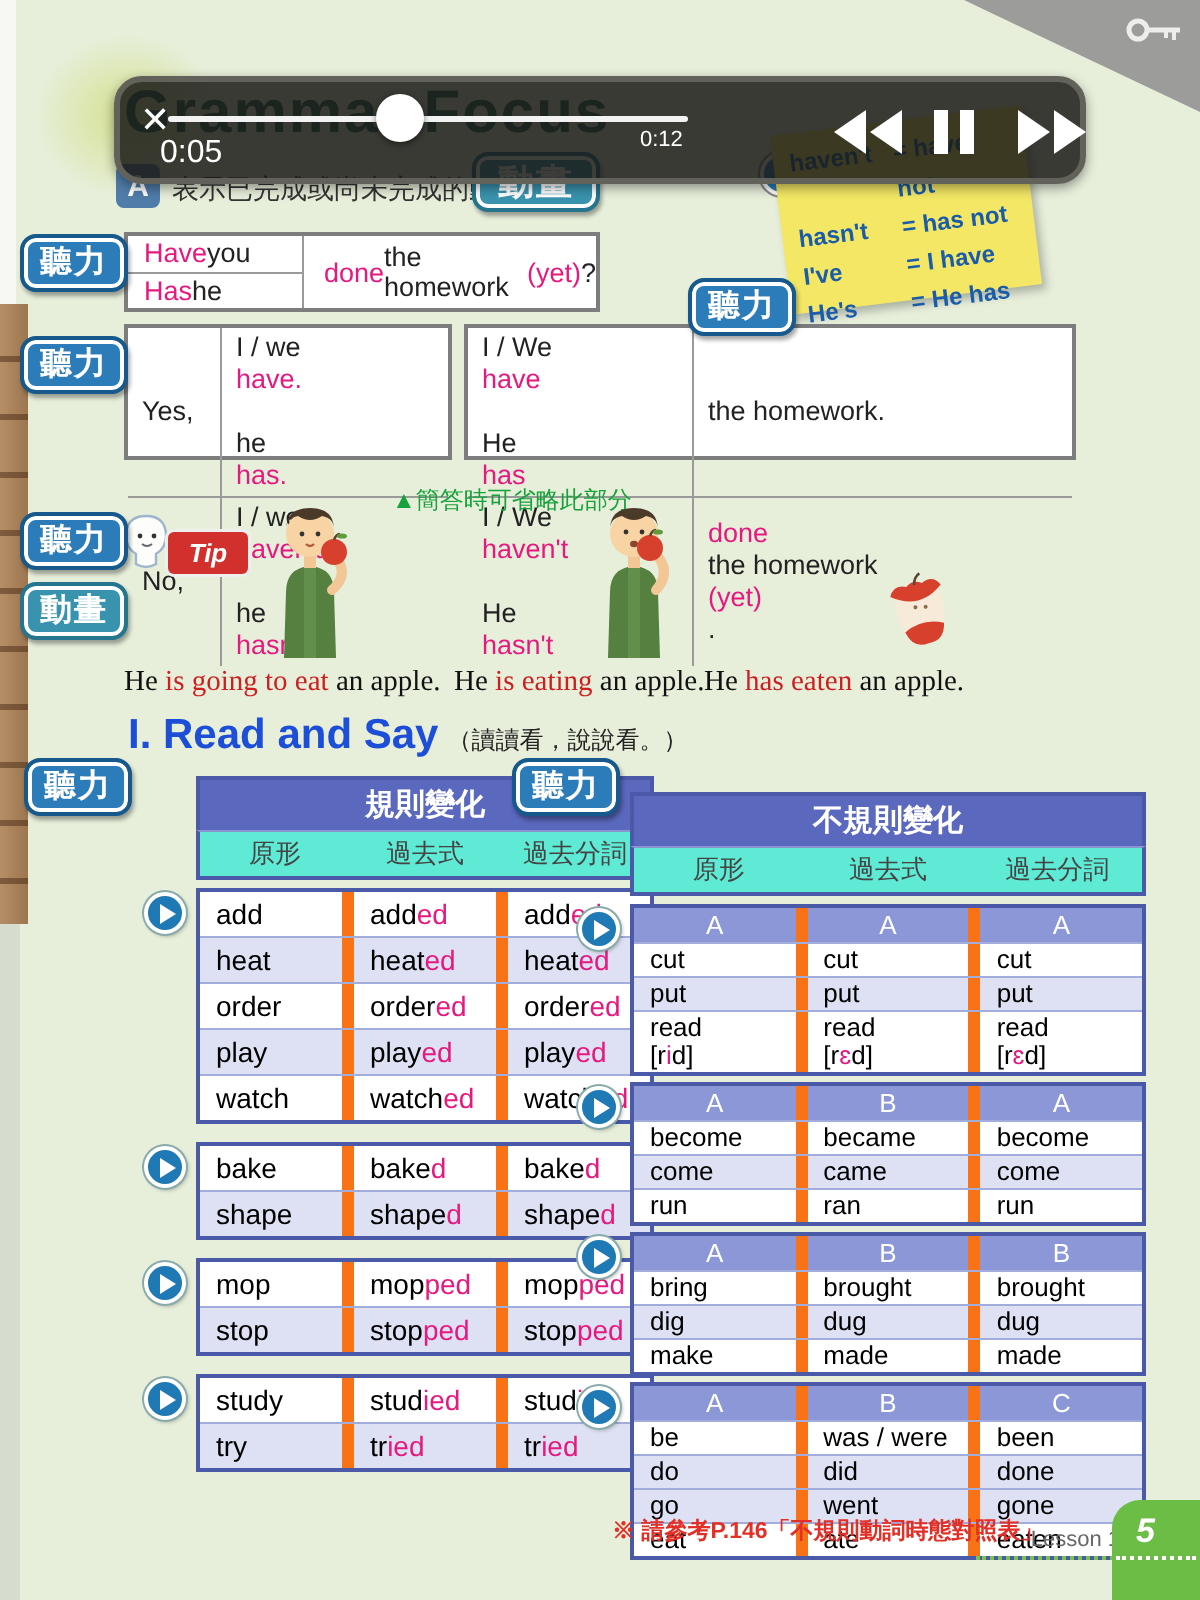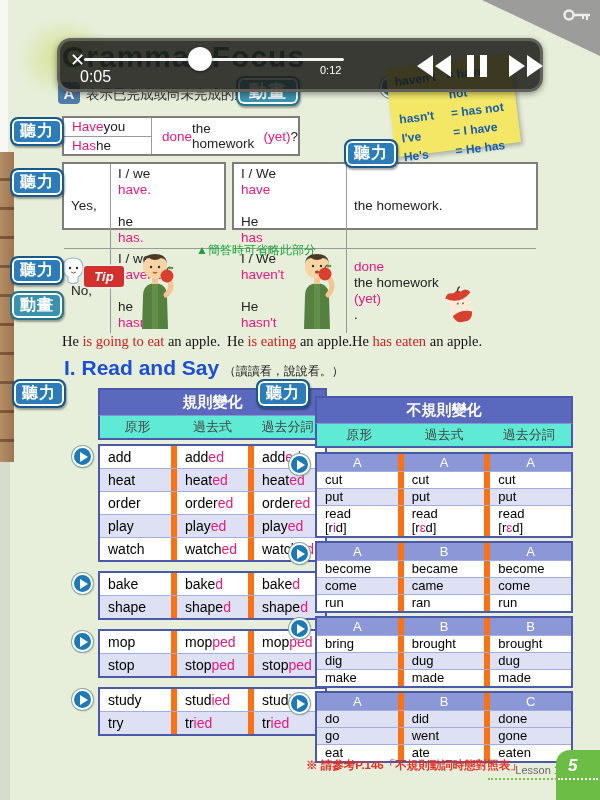--- a/index.html
+++ b/index.html
@@ -507,20 +507,25 @@
       </div>
       <div class="vgroup">
         <div class="playbtn">
           <span class="tri"></span>
         </div>
         <div class="vrow pattern">
           <div class="vcell">A</div>
           <div class="vcell">B</div>
           <div class="vcell">C</div>
         </div>
+        <div class="vrow">
+          <div class="vcell"><span>be</span></div>
+          <div class="vcell"><span>was / were</span></div>
+          <div class="vcell"><span>been</span></div>
+        </div>
         <div class="vrow alt">
           <div class="vcell"><span>do</span></div>
           <div class="vcell"><span>did</span></div>
           <div class="vcell"><span>done</span></div>
         </div>
         <div class="vrow alt">
           <div class="vcell"><span>go</span></div>
           <div class="vcell"><span>went</span></div>
           <div class="vcell"><span>gone</span></div>
         </div>

